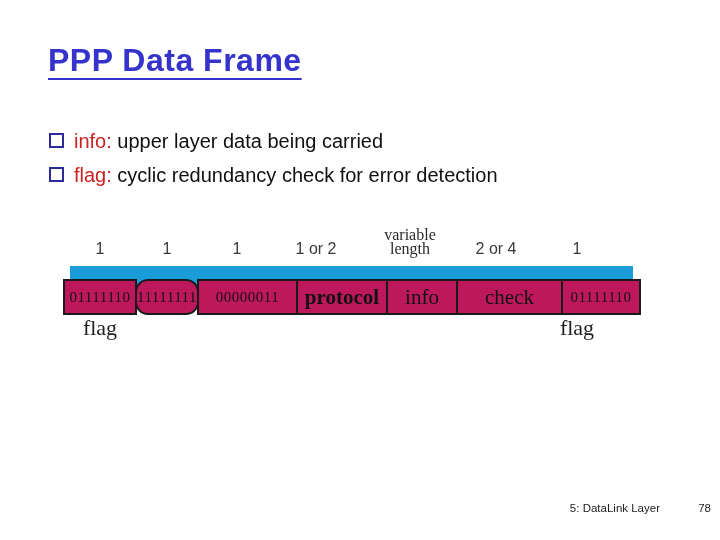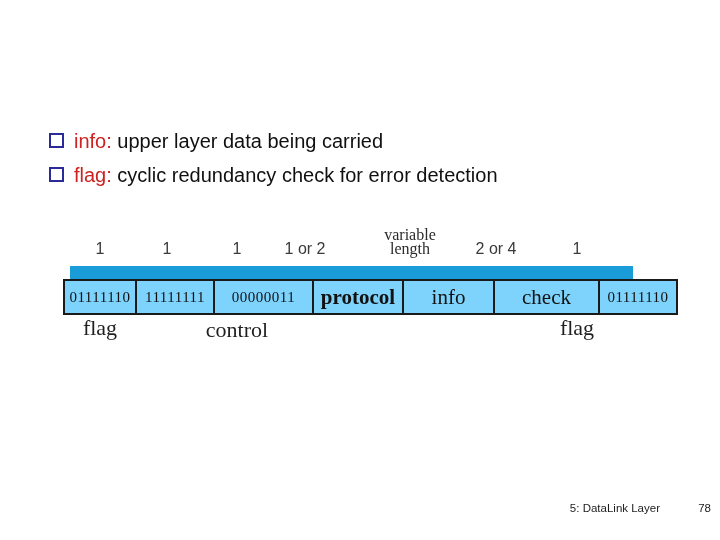--- a/index.html
+++ b/index.html
@@ -50,30 +50,30 @@
   }
 
   .blue-bar{
     position:absolute;left:10px;top:40px;width:563px;height:42px;
     background:#1a9cd8;z-index:0;
   }
 
   .boxes{position:absolute;left:3px;top:53px;display:flex;z-index:1;}
   .fbox{
     box-sizing:border-box;height:36px;
-    background:#7dd3fc;border:2px solid #1a1a1a;
+    background:#be185d;border:2px solid #1a1a1a;
     display:flex;align-items:center;justify-content:center;
     font-family:"Liberation Serif",serif;color:#111111;
   }
   .fbox + .fbox{margin-left:-2px;}
   .fbox:nth-child(1){width:74px;}
-  .fbox:nth-child(2){width:80px;}
+  .fbox:nth-child(2){width:64px;border-radius:13px;}
   .fbox:nth-child(3){width:101px;}
   .fbox:nth-child(4){width:92px;font-weight:bold;}
-  .fbox:nth-child(5){width:93px;}
+  .fbox:nth-child(5){width:72px;}
   .fbox:nth-child(6){width:107px;}
   .fbox:nth-child(7){width:80px;}
   .fbox.bin{font-size:15px;letter-spacing:0.5px;}
   .fbox.word{font-size:21px;}
 
   .field-label{
     position:absolute;transform:translateX(-50%);
     font-family:"Liberation Serif",serif;
     font-size:22px;color:#1f1f1f;white-space:nowrap;
   }
@@ -90,53 +90,53 @@
   .page-number{
     position:absolute;top:502px;right:9px;
     font-size:11.5px;color:#1d1d1d;
   }
 </style>
 </head>
 <body>
 
 <div class="slide">
 
+  <div class="title">PPP Data Frame</div>
 
   <div class="bullets">
     <div class="bullet">
       <span class="bullet-square"></span><span class="term">info:</span><span> upper layer data being carried</span>
     </div>
     <div class="bullet">
       <span class="bullet-square"></span><span class="term">flag:</span><span>  cyclic redundancy check for error detection</span>
     </div>
   </div>
 
   <div class="diagram">
 
     <span class="size-label" style="left:40px">1</span>
     <span class="size-label" style="left:107px">1</span>
     <span class="size-label" style="left:177px">1</span>
-    <span class="size-label" style="left:245px">1 or 2</span>
+    <span class="size-label" style="left:256px">1 or 2</span>
     <span class="size-label size-var" style="left:350px">variable length</span>
     <span class="size-label" style="left:436px">2 or 4</span>
     <span class="size-label" style="left:517px">1</span>
 
     <div class="blue-bar"></div>
 
     <div class="boxes">
       <div class="fbox bin">01111110</div>
       <div class="fbox bin">11111111</div>
       <div class="fbox bin">00000011</div>
       <div class="fbox word">protocol</div>
       <div class="fbox word">info</div>
       <div class="fbox word">check</div>
       <div class="fbox bin">01111110</div>
     </div>
 
     <span class="field-label lbl-flag1">flag</span>
-    <span class="field-label lbl-control">control</span>
     <span class="field-label lbl-flag2">flag</span>
   </div>
 
   <div class="footer-section">5: DataLink Layer</div>
   <div class="page-number">78</div>
 
 </div>
 
 </body></html>

